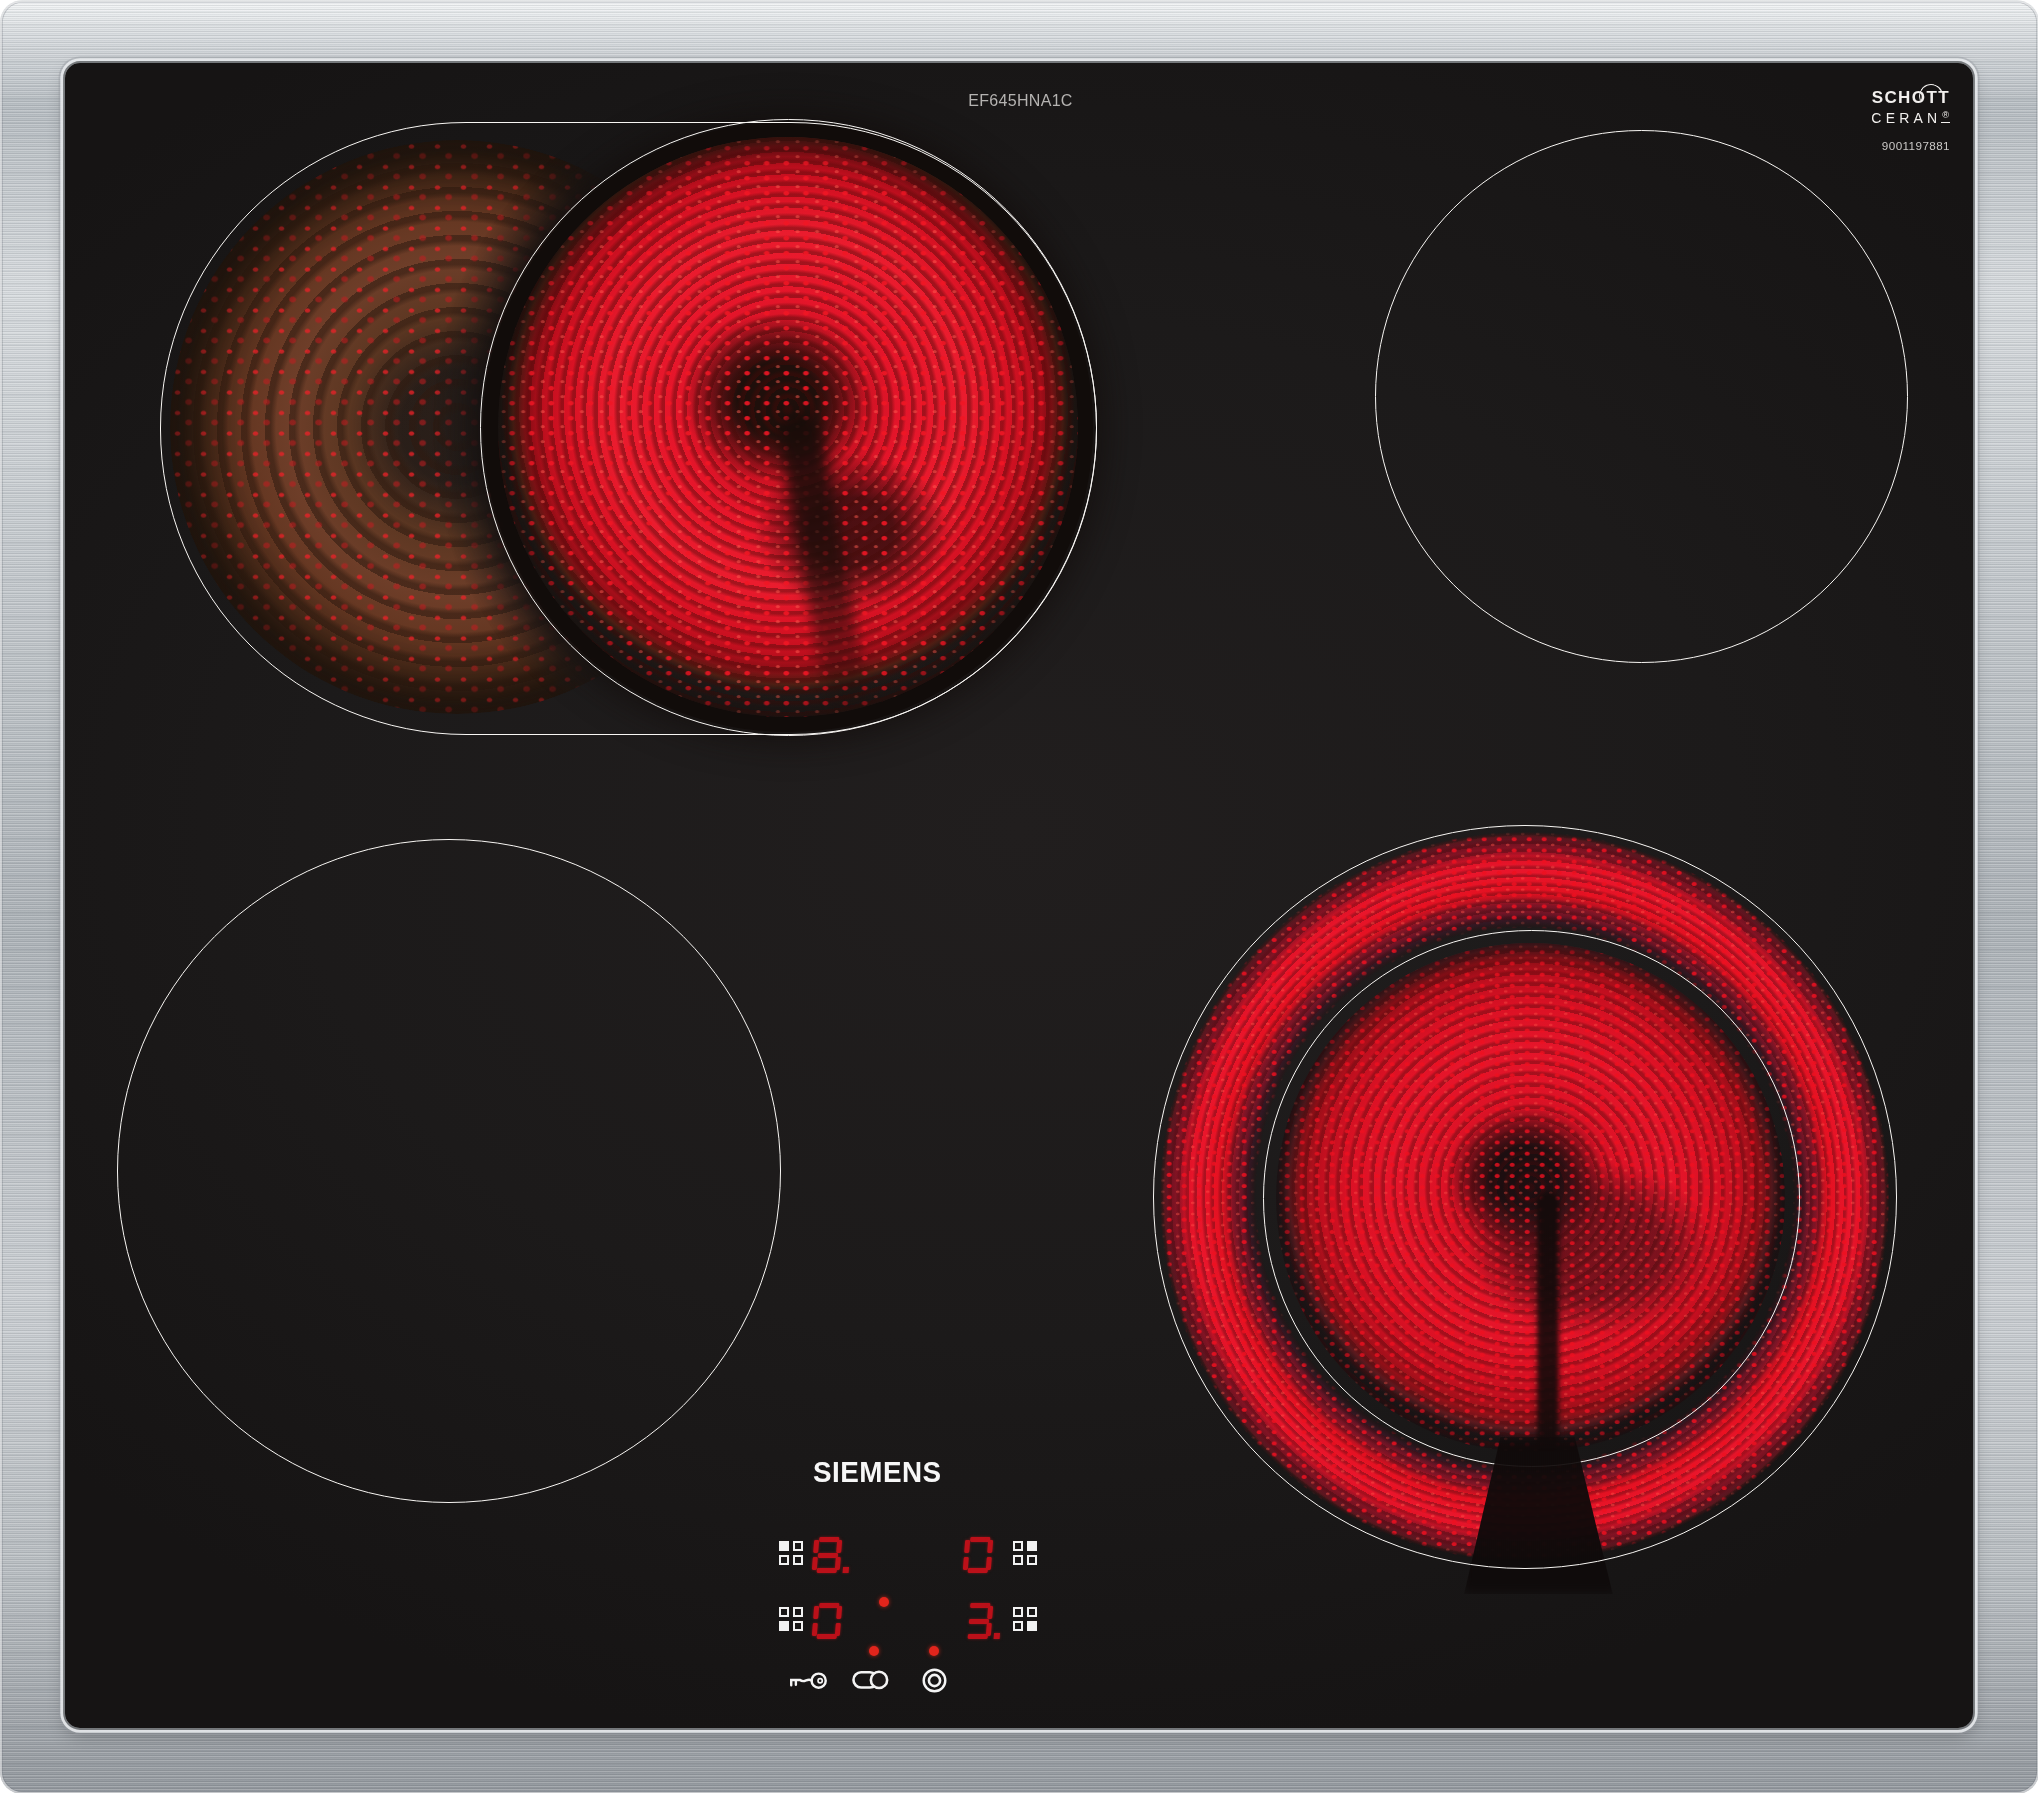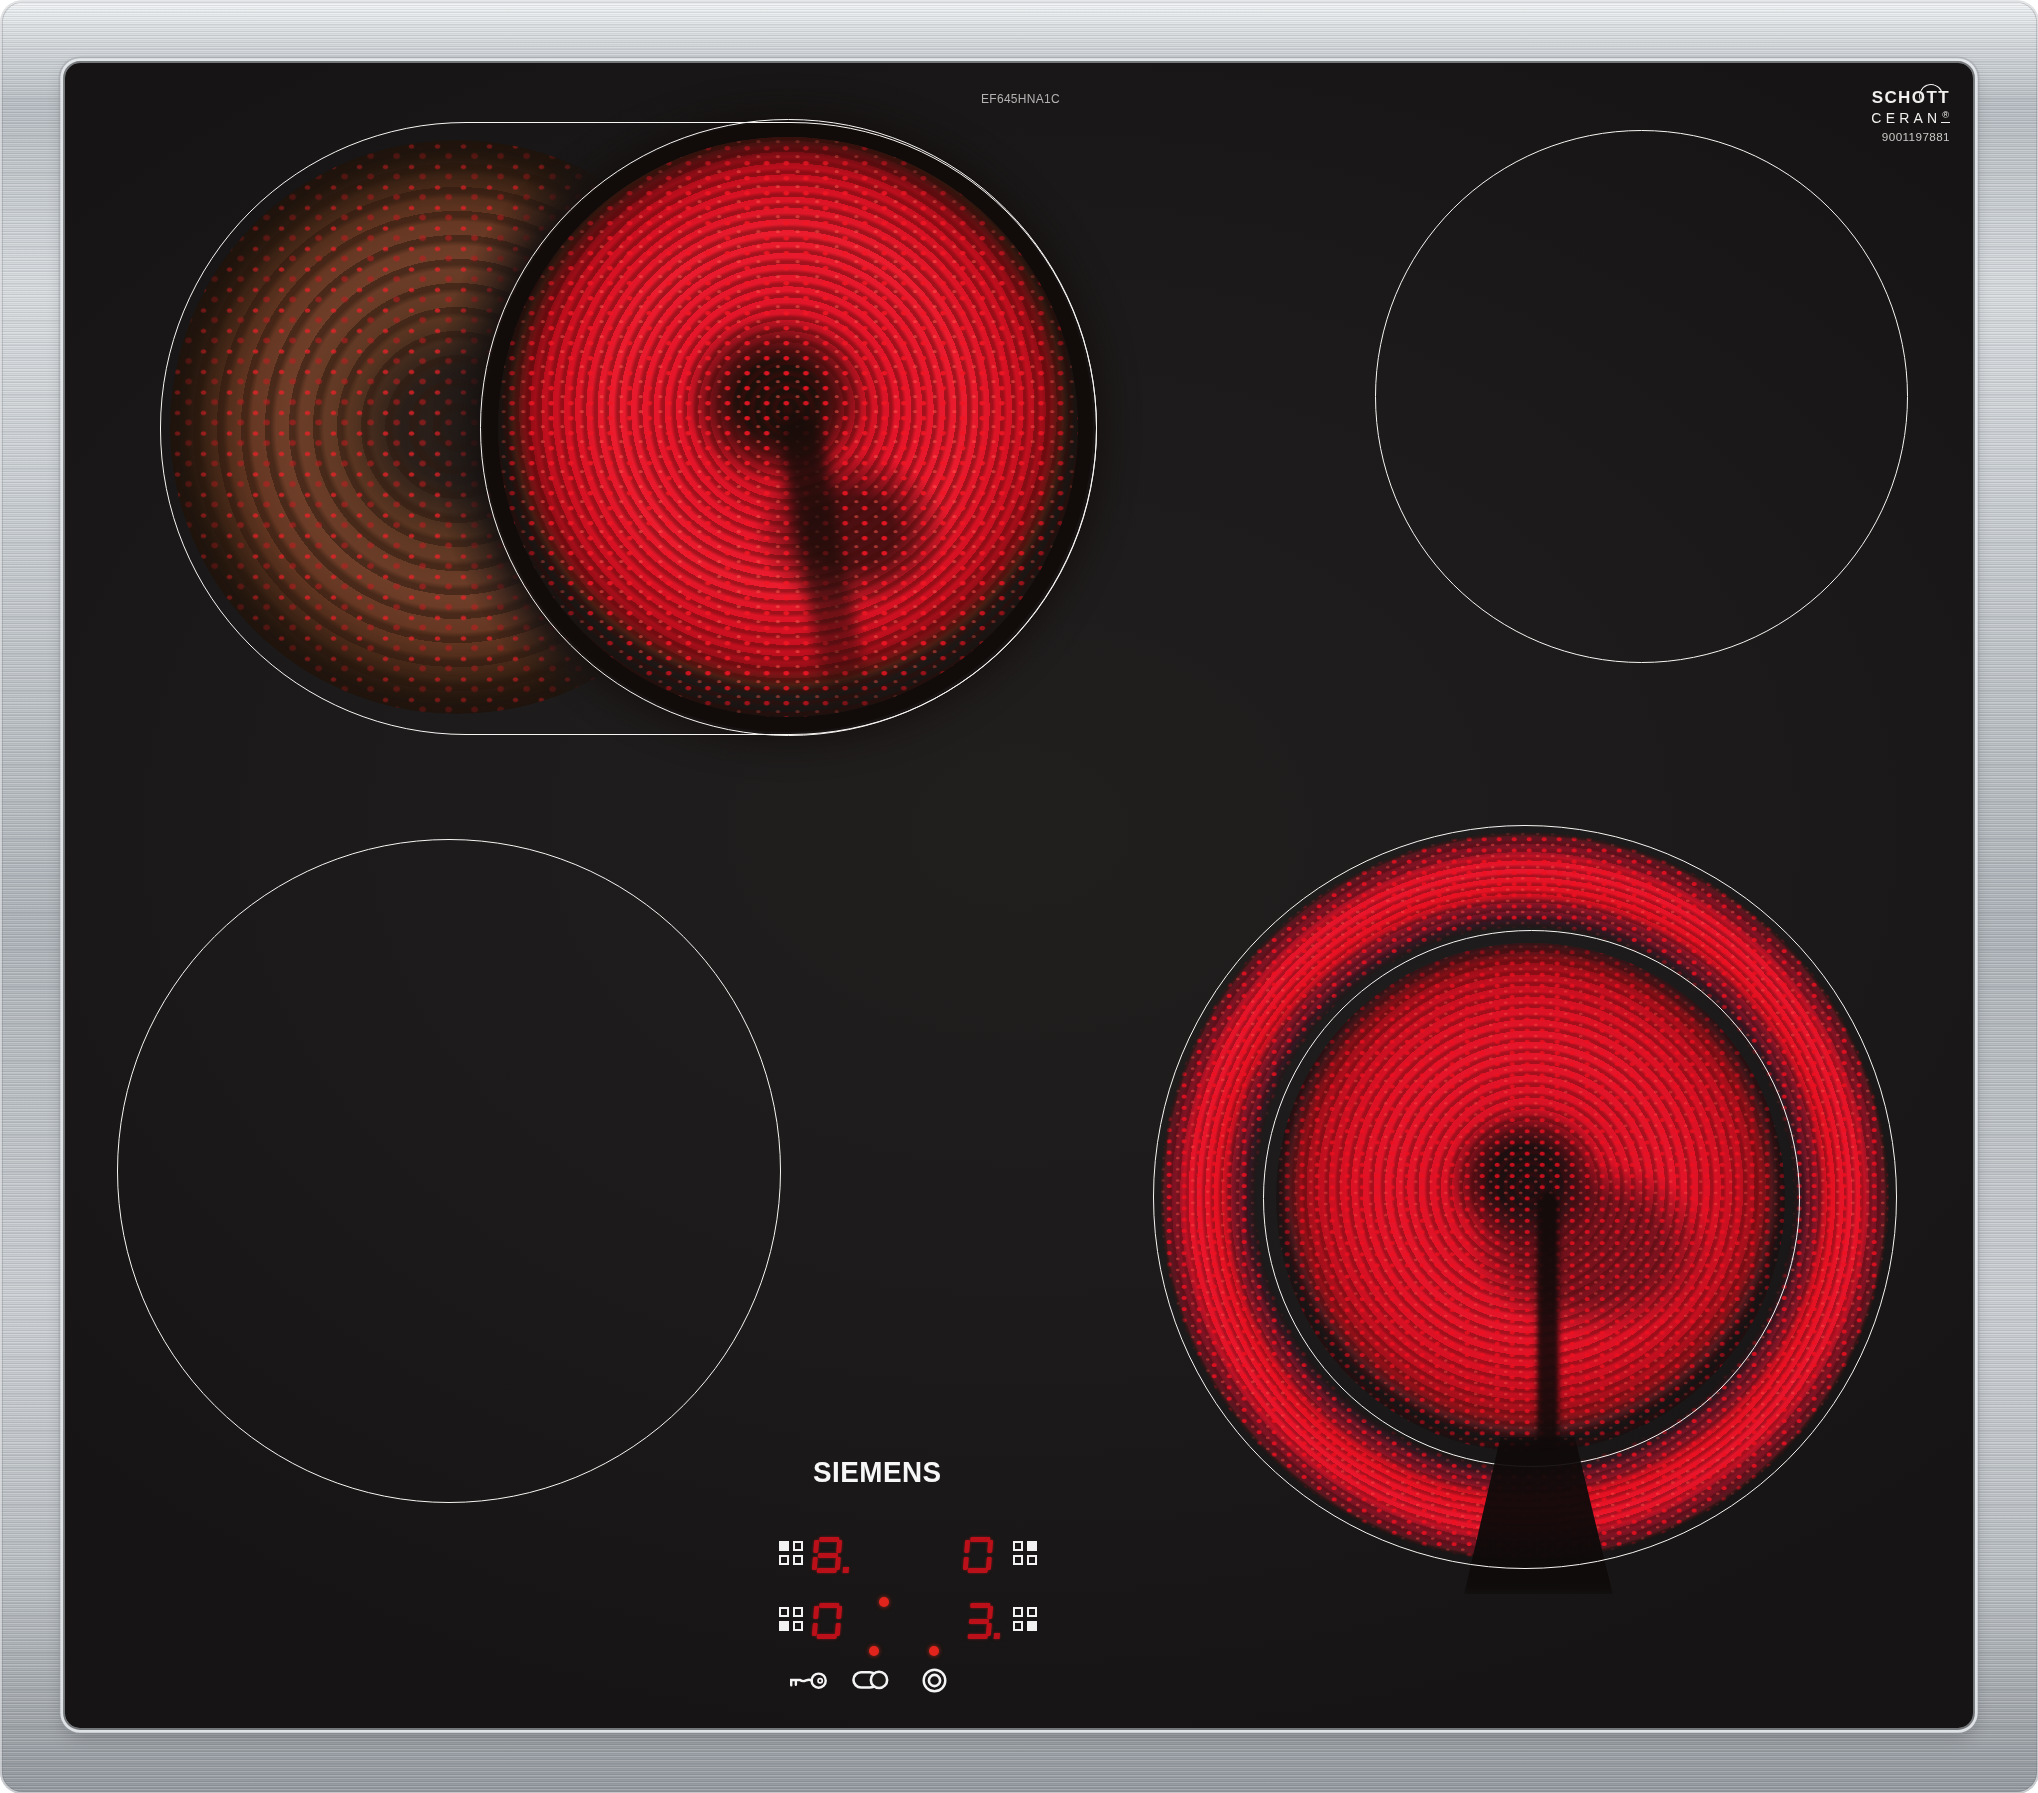--- a/index.html
+++ b/index.html
@@ -13,27 +13,27 @@
   }
 
   .glass{position:absolute;left:65px;top:63px;width:1908px;height:1665px;border-radius:15px;
     background: radial-gradient(1305px 932px at 50% 46%, #211e1e 0%, #1c1a1a 55%, #161414 100%);
     box-shadow: 0 0 0 1.9px rgba(45,48,52,.6), 0 0 0 4.7px rgba(236,239,241,.85), 0 0 0 6.5px rgba(150,156,161,.45), 0 7.5px 17px rgba(0,0,0,.25);
   }
 
   .abs{position:absolute;}
 
   
-  .model-label{left:946px;top:92px;width:149px;text-align:center;color:#b5b3b1;font-size:12px;letter-spacing:0.3px;z-index:9;}
+  .model-label{left:946px;top:92px;width:149px;text-align:center;color:#b5b3b1;font-size:16px;letter-spacing:0.3px;z-index:9;}
   .schott{right:89px;top:88px;text-align:right;color:#f2f0ee;z-index:9;}
   .schott .l1{position:relative;font-size:17px;font-weight:bold;letter-spacing:1.4px;}
   .schott .swoosh{position:absolute;left:48px;top:-3.7px;width:22.4px;height:22.4px;border:1.9px solid transparent;border-top-color:#f2f0ee;border-left-color:#f2f0ee;border-radius:50%;transform:rotate(24deg);}
   .schott .l2{font-size:14px;letter-spacing:4.2px;margin-top:1.9px;}
   .schott .reg{display:inline-block;font-size:9.3px;vertical-align:top;border-bottom:1.9px solid #f2f0ee;padding:0 0.9px 1.9px 0.9px;letter-spacing:0;}
-  .schott .serial{font-size:11.7px;letter-spacing:0.4px;color:#cbc9c7;margin-top:4px;font-weight:normal;}
+  .schott .serial{font-size:11.7px;letter-spacing:0.4px;color:#cbc9c7;margin-top:13px;font-weight:normal;}
   .siemens{left:813px;top:1456px;width:186px;color:#f7f7f7;font-size:29px;font-weight:bold;letter-spacing:0.5px;transform:scaleX(.96);transform-origin:left;z-index:9;}
 
   
   .outline{border:1.9px solid var(--zone-outline);border-radius:50%;z-index:6;}
   .stadium{left:160px;top:122px;width:935px;height:611px;border-radius:306px;}
   .o-main{left:480px;top:119px;width:615px;height:615px;}
   .o-rr{left:1375px;top:130px;width:531px;height:531px;}
   .o-fl{left:117px;top:839px;width:662px;height:662px;}
   .o-br-outer{left:1153px;top:825px;width:742px;height:742px;z-index:8;}
   .o-br-inner{left:1263px;top:930px;width:535px;height:535px;}

